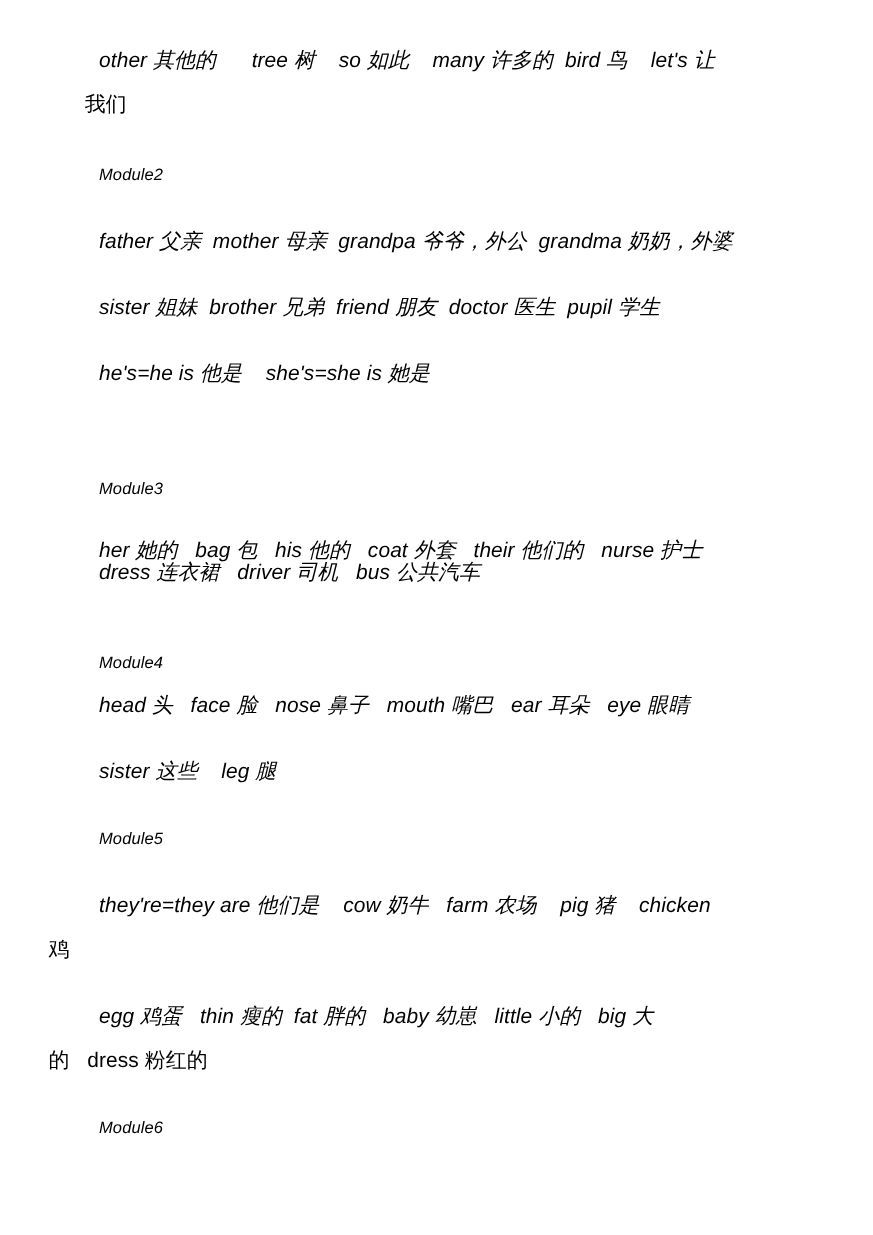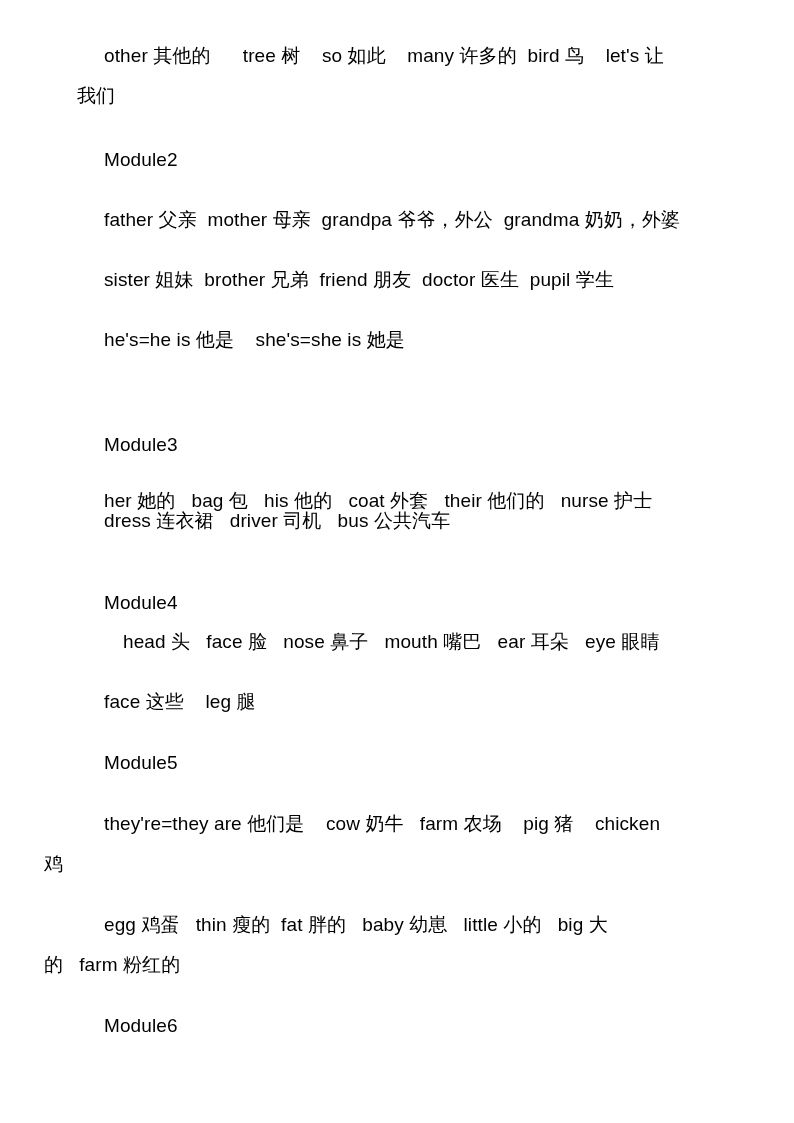--- a/index.html
+++ b/index.html
@@ -23,48 +23,48 @@
   }
   
   .line {
     position: absolute;
     white-space: pre;
     font-size: 19px;
     line-height: 24px;
     letter-spacing: 0.1px;
   }
   
-  .indent   { left: 104px; }
+  .indent   { left: 90px; font-style: italic; }
   
   .flush    { left: 44px; }
 
   .module-heading {
-    font-size: 19px;
+    font-size: 15px;
   }
   .vocab-line {
     font-size: 19px;
   }
 </style>
 </head>
 <body>
 
 <div class="page">
   <div id="text-body">
       <div class="line indent vocab-line" style="top: 44px;">other 其他的      tree 树    so 如此    many 许多的  bird 鸟    let's 让</div>
       <div class="line flush vocab-line" style="top: 84px; margin-left: 33px;">我们</div>
       <div class="line indent module-heading" style="top: 148px;">Module2</div>
       <div class="line indent vocab-line" style="top: 208px;">father 父亲  mother 母亲  grandpa 爷爷，外公  grandma 奶奶，外婆</div>
       <div class="line indent vocab-line" style="top: 268px;">sister 姐妹  brother 兄弟  friend 朋友  doctor 医生  pupil 学生</div>
       <div class="line indent vocab-line" style="top: 328px;">he's=he is 他是    she's=she is 她是</div>
       <div class="line indent module-heading" style="top: 389px; margin-top: 44px;">Module3</div>
       <div class="line indent vocab-line" style="top: 449px; margin-top: 40px;">her 她的   bag 包   his 他的   coat 外套   their 他们的   nurse 护士</div>
       <div class="line indent vocab-line" style="top: 509px;">dress 连衣裙   driver 司机   bus 公共汽车</div>
       <div class="line indent module-heading" style="top: 570px; margin-top: 21px;">Module4</div>
-      <div class="line indent vocab-line" style="top: 630px; margin-left: 19px;">head 头   face 脸   nose 鼻子   mouth 嘴巴   ear 耳朵   eye 眼睛</div>
-      <div class="line indent vocab-line" style="top: 690px;">face 这些    leg 腿</div>
+      <div class="line indent vocab-line" style="top: 630px;">head 头   face 脸   nose 鼻子   mouth 嘴巴   ear 耳朵   eye 眼睛</div>
+      <div class="line indent vocab-line" style="top: 690px;">sister 这些    leg 腿</div>
       <div class="line indent module-heading" style="top: 751px;">Module5</div>
       <div class="line indent vocab-line" style="top: 812px;">they're=they are 他们是    cow 奶牛   farm 农场    pig 猪    chicken</div>
       <div class="line flush vocab-line" style="top: 852px;">鸡</div>
       <div class="line indent vocab-line" style="top: 913px;">egg 鸡蛋   thin 瘦的  fat 胖的   baby 幼崽   little 小的   big 大</div>
-      <div class="line flush vocab-line" style="top: 953px;">的   farm 粉红的</div>
+      <div class="line flush vocab-line" style="top: 953px;">的   dress 粉红的</div>
       <div class="line indent module-heading" style="top: 1014px;">Module6</div>
     </div>
 </div>
 
 </body></html>

